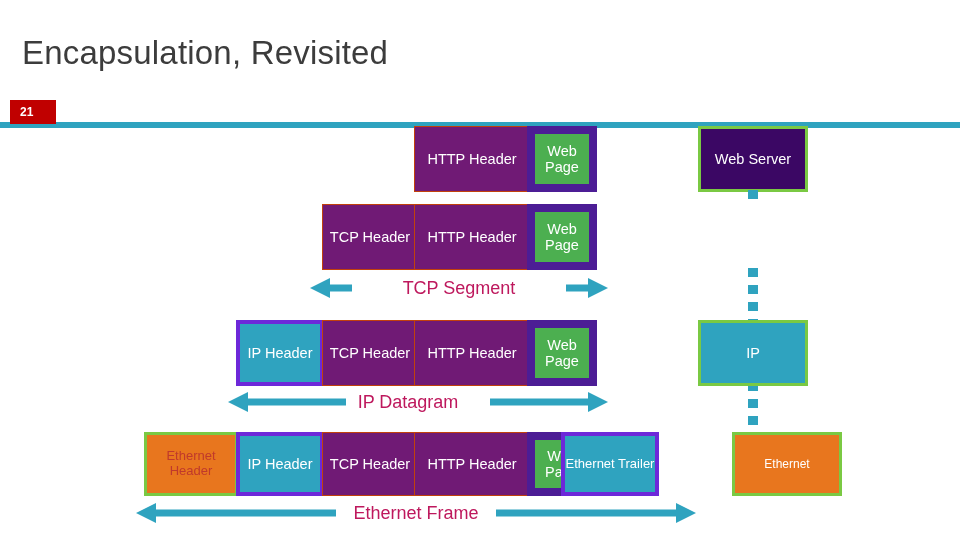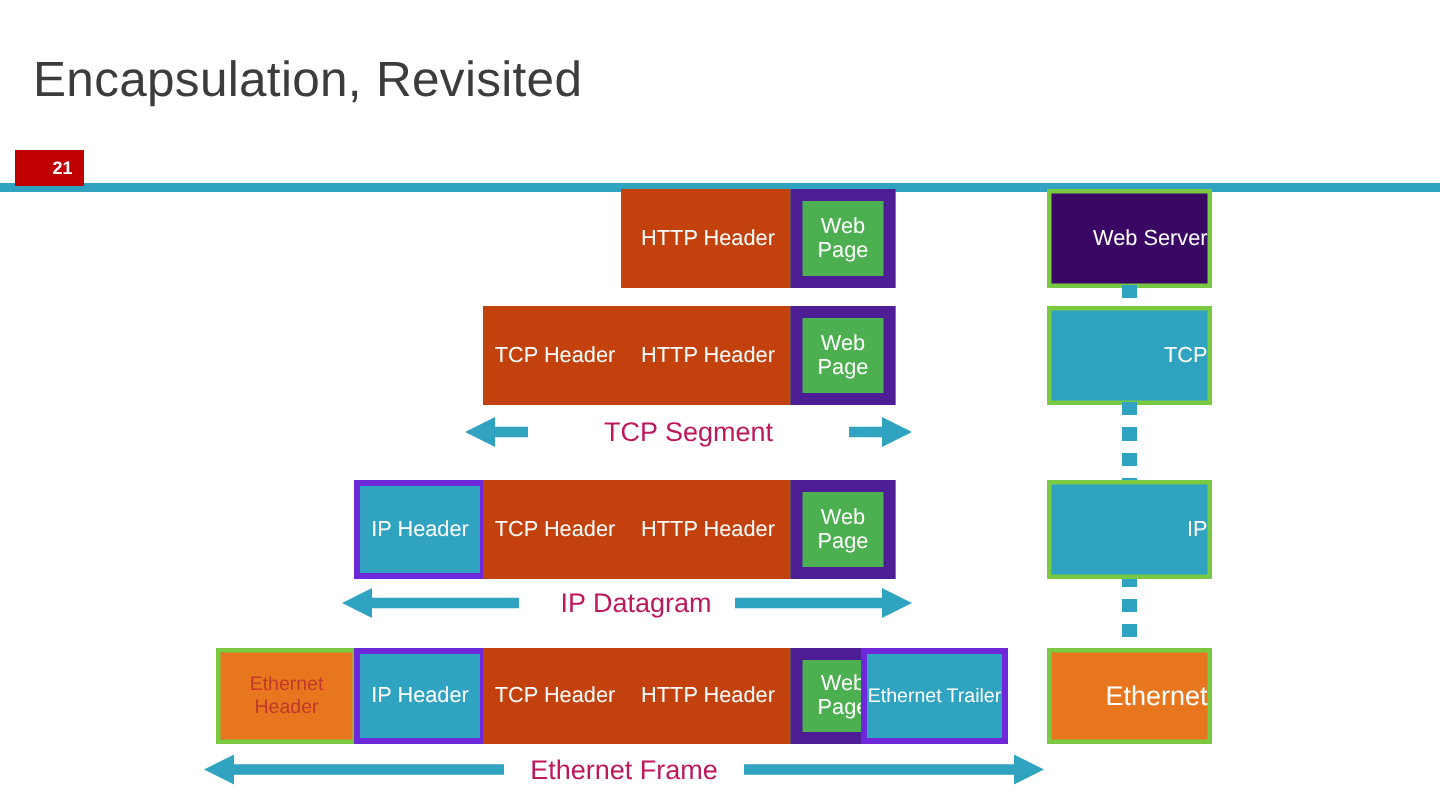--- a/index.html
+++ b/index.html
@@ -41,49 +41,49 @@
     left: 10px;
     top: 100px;
     width: 46px;
     height: 24px;
     background: #c00000;
     color: #ffffff;
     font-size: 12px;
     font-weight: bold;
     display: flex;
     align-items: center;
-    padding-left: 25px;
+    padding-left: 10px;
     box-sizing: border-box;
   }
 
   
   .box {
     position: absolute;
     box-sizing: border-box;
     display: flex;
     align-items: center;
     justify-content: center;
     text-align: center;
     color: #ffffff;
     line-height: 1.12;
     font-size: 14.5px;
   }
   .box span { display: block; }
 
-  .b-purple { background: #c2410c; border: 6px solid #c2410c; }
+  .b-purple { background: #701a75; border: 1px solid #c2410c; }
   .b-green  { background: #4caf50; border: 8px solid #4c1d95; }
   .b-teal   { background: #2fa3bf; border: 4px solid #6d28d9; }
   .b-orange { background: #e8761e; border: 3px solid #7ac943; }
 
   .rlabel {
     position: absolute;
     box-sizing: border-box;
     display: flex;
     align-items: center;
-    justify-content: flex-end;
+    justify-content: center;
     color: #ffffff;
     font-size: 14.5px;
     border: 3px solid #7ac943;
     background: #2fa3bf;
     text-align: center;
   }
   .rlabel.purple { background: #3b0764; }
   .rlabel.orange { background: #e8761e; }
 
   .dotline {
@@ -131,23 +131,20 @@
   </div>
 
   <div class="box b-purple" style="left:322px; top:204px; width:96px; height:66px;">
     <span>TCP Header</span>
   </div>
   <div class="box b-purple" style="left:414px; top:204px; width:116px; height:66px;">
     <span>HTTP Header</span>
   </div>
   <div class="box b-green" style="left:527px; top:204px; width:70px; height:66px;">
     <span>Web Page</span>
-  </div>
-  <div class="rlabel" style="left:698px; top:204px; width:110px; height:66px;">
-    <span>TCP</span>
   </div>
 
   <div class="dotline" style="left:748px; top:190px; height:16px;"></div>
 
   <div class="dotline" style="left:748px; top:268px; height:54px;"></div>
 
   <div class="dotline" style="left:748px; top:382px; height:50px;"></div>
 
   <div class="arrowrow" style="left:310px; top:275px; width:298px;">
     <svg width="298" height="26" viewBox="0 0 298 26">
@@ -176,41 +173,41 @@
   </div>
 
   <div class="arrowrow" style="left:228px; top:389px; width:380px;">
     <svg width="380" height="26" viewBox="0 0 380 26">
       <polygon points="0,13 20,3 20,23" fill="#2fa3bf"></polygon>
       <rect x="18" y="9.5" width="100" height="7" fill="#2fa3bf"></rect>
       <rect x="262" y="9.5" width="100" height="7" fill="#2fa3bf"></rect>
       <polygon points="380,13 360,3 360,23" fill="#2fa3bf"></polygon>
     </svg>
   </div>
-  <div class="arrowlabel" style="left:352px; top:389px; width:144px;">IP Datagram</div>
+  <div class="arrowlabel" style="left:336px; top:389px; width:144px;">IP Datagram</div>
 
   <div class="box b-orange" style="left:144px; top:432px; width:94px; height:64px; font-size:13px;">
     <span class="small-red">Ethernet Header</span>
   </div>
   <div class="box b-teal" style="left:236px; top:432px; width:88px; height:64px;">
     <span>IP Header</span>
   </div>
   <div class="box b-purple" style="left:322px; top:432px; width:96px; height:64px;">
     <span>TCP Header</span>
   </div>
   <div class="box b-purple" style="left:414px; top:432px; width:116px; height:64px;">
     <span>HTTP Header</span>
   </div>
   <div class="box b-green" style="left:527px; top:432px; width:70px; height:64px;">
     <span>Web Page</span>
   </div>
-  <div class="box b-teal" style="left:574px; top:432px; width:98px; height:64px; font-size:13px;">
+  <div class="box b-teal" style="left:561px; top:432px; width:98px; height:64px; font-size:13px;">
     <span>Ethernet Trailer</span>
   </div>
-  <div class="rlabel orange" style="left:698px; top:432px; width:110px; height:64px; font-size:18px;">
+  <div class="rlabel orange" style="left:732px; top:432px; width:110px; height:64px; font-size:12px;">
     <span>Ethernet</span>
   </div>
 
   <div class="arrowrow" style="left:136px; top:500px; width:560px;">
     <svg width="560" height="26" viewBox="0 0 560 26">
       <polygon points="0,13 20,3 20,23" fill="#2fa3bf"></polygon>
       <rect x="18" y="9.5" width="182" height="7" fill="#2fa3bf"></rect>
       <rect x="360" y="9.5" width="182" height="7" fill="#2fa3bf"></rect>
       <polygon points="560,13 540,3 540,23" fill="#2fa3bf"></polygon>
     </svg>

